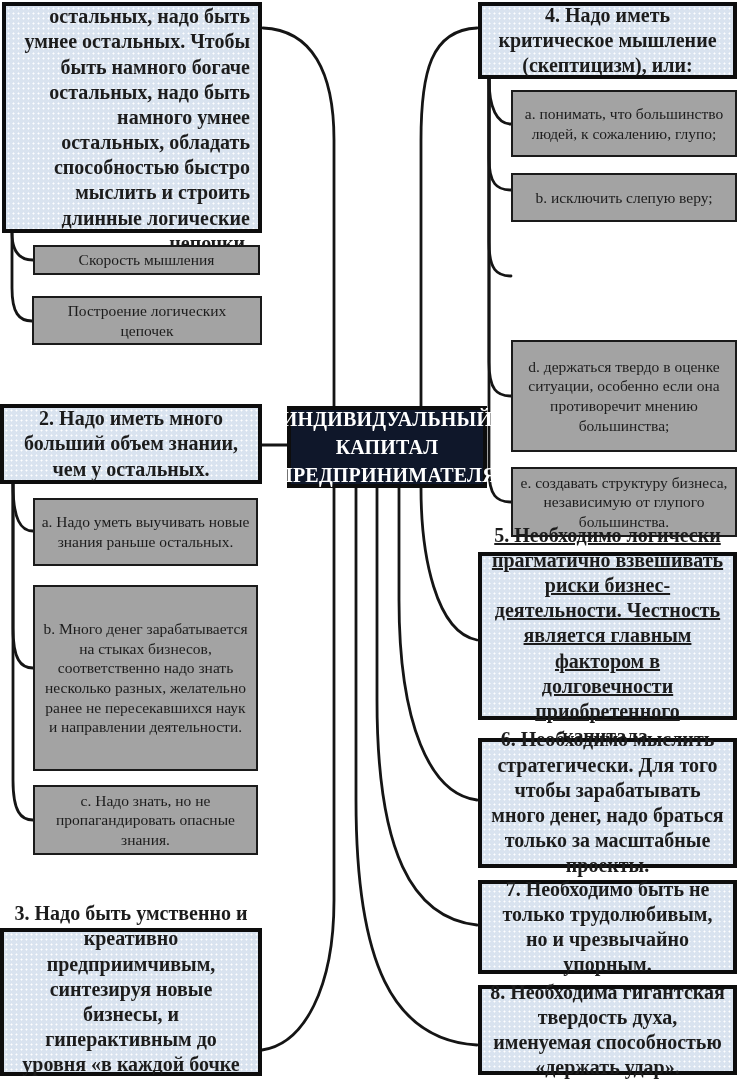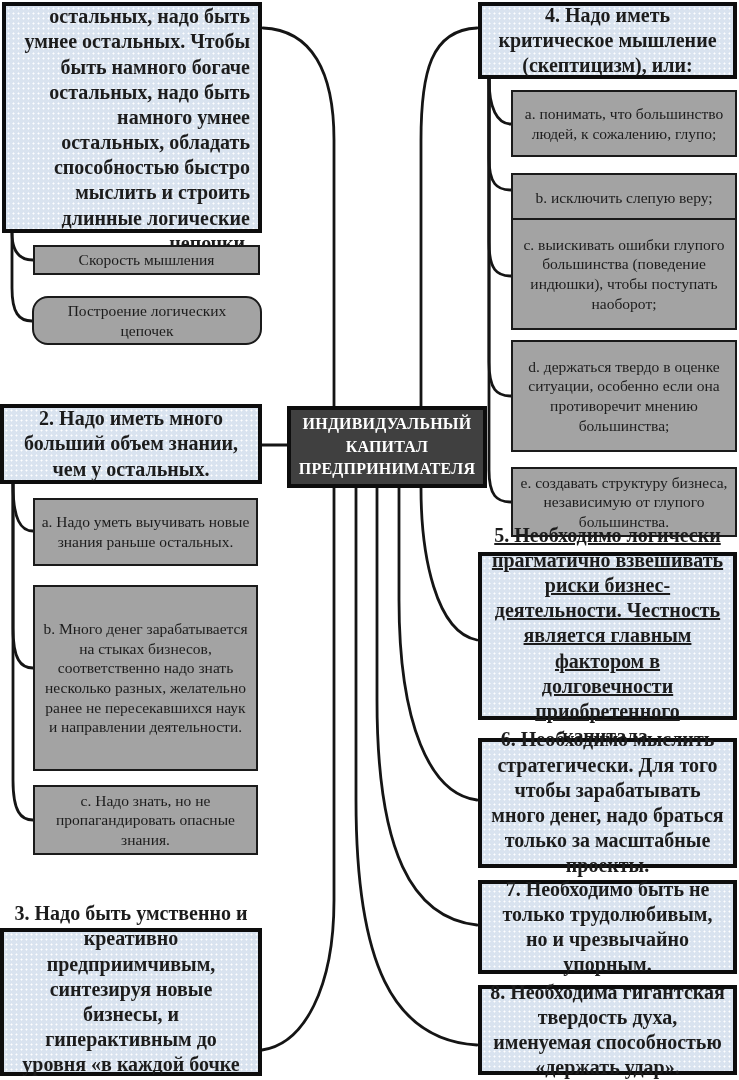--- a/index.html
+++ b/index.html
@@ -28,32 +28,32 @@
     font-size:20px;line-height:1.26;
     padding:3px 8px;
   }
   .sub{
     background:#a3a3a3;
     border:2px solid #1a1a1a;
     font-size:15.5px;line-height:1.26;
     padding:3px 6px;
   }
   .center{
-    background:#404040;
+    background:#0f172a;
     border:4px solid #0d0d0d;
     color:#ffffff;
     font-weight:bold;
-    font-size:16px;line-height:1.4;
+    font-size:20px;line-height:1.4;
     padding:2px 6px;
     letter-spacing:0.2px;
   }
   
   .b1 {left:2px;   top:2px;   width:260px; height:231px;text-align:right;}
   .s1a{left:33px;  top:245px; width:227px; height:30px;}
-  .s1b{left:32px;  top:296px; width:230px; height:49px;border-radius:16px;}
+  .s1b{left:32px;  top:296px; width:230px; height:49px;}
   .b2 {left:0px;   top:404px; width:262px; height:80px;}
   .s2a{left:33px;  top:498px; width:225px; height:68px;}
   .s2b{left:33px;  top:585px; width:225px; height:186px;}
   .s2c{left:33px;  top:785px; width:225px; height:70px;}
   .b3 {left:0px;   top:928px; width:262px; height:148px;}
   
   .c0 {left:287px; top:406px; width:200px; height:82px;}
   
   .b4 {left:478px; top:2px;   width:259px; height:77px;}
   .s4a{left:511px; top:90px;  width:226px; height:67px;}
@@ -107,21 +107,20 @@
   <div class="node main b2">2. Надо иметь много больший объем знании, чем у остальных.</div>
   <div class="node sub s2a">a. Надо уметь выучивать новые знания раньше остальных.</div>
   <div class="node sub s2b">b. Много денег зарабатывается на стыках бизнесов, соответственно надо знать несколько разных, желательно ранее не пересекавшихся наук и направлении деятельности.</div>
   <div class="node sub s2c">c. Надо знать, но не пропагандировать опасные знания.</div>
 
   <div class="node main b3">3. Надо быть умственно и креативно предприимчивым, синтезируя новые бизнесы, и гиперактивным до уровня «в каждой бочке затычка».</div>
 
   <div class="node main b4">4. Надо иметь критическое мышление (скептицизм), или:</div>
   <div class="node sub s4a">a. понимать, что большинство людей, к сожалению, глупо;</div>
   <div class="node sub s4b">b. исключить слепую веру;</div>
-  <div class="node sub s4c">c. выискивать ошибки глупого большинства (поведение индюшки), чтобы поступать наоборот;</div>
   <div class="node sub s4d">d. держаться твердо в оценке ситуации, особенно если она противоречит мнению большинства;</div>
   <div class="node sub s4e">e. создавать структуру бизнеса, независимую от глупого большинства.</div>
 
   <div class="node main b5">5. Необходимо логически прагматично взвешивать риски бизнес-деятельности. Честность является главным фактором в долговечности приобретенного капитала.</div>
   <div class="node main b6">6. Необходимо мыслить стратегически. Для того чтобы зарабатывать много денег, надо браться только за масштабные проекты.</div>
   <div class="node main b7">7. Необходимо быть не только трудолюбивым, но и чрезвычайно упорным.</div>
   <div class="node main b8">8. Необходима гигантская твердость духа, именуемая способностью «держать удар».</div>
 
 </div>
 

